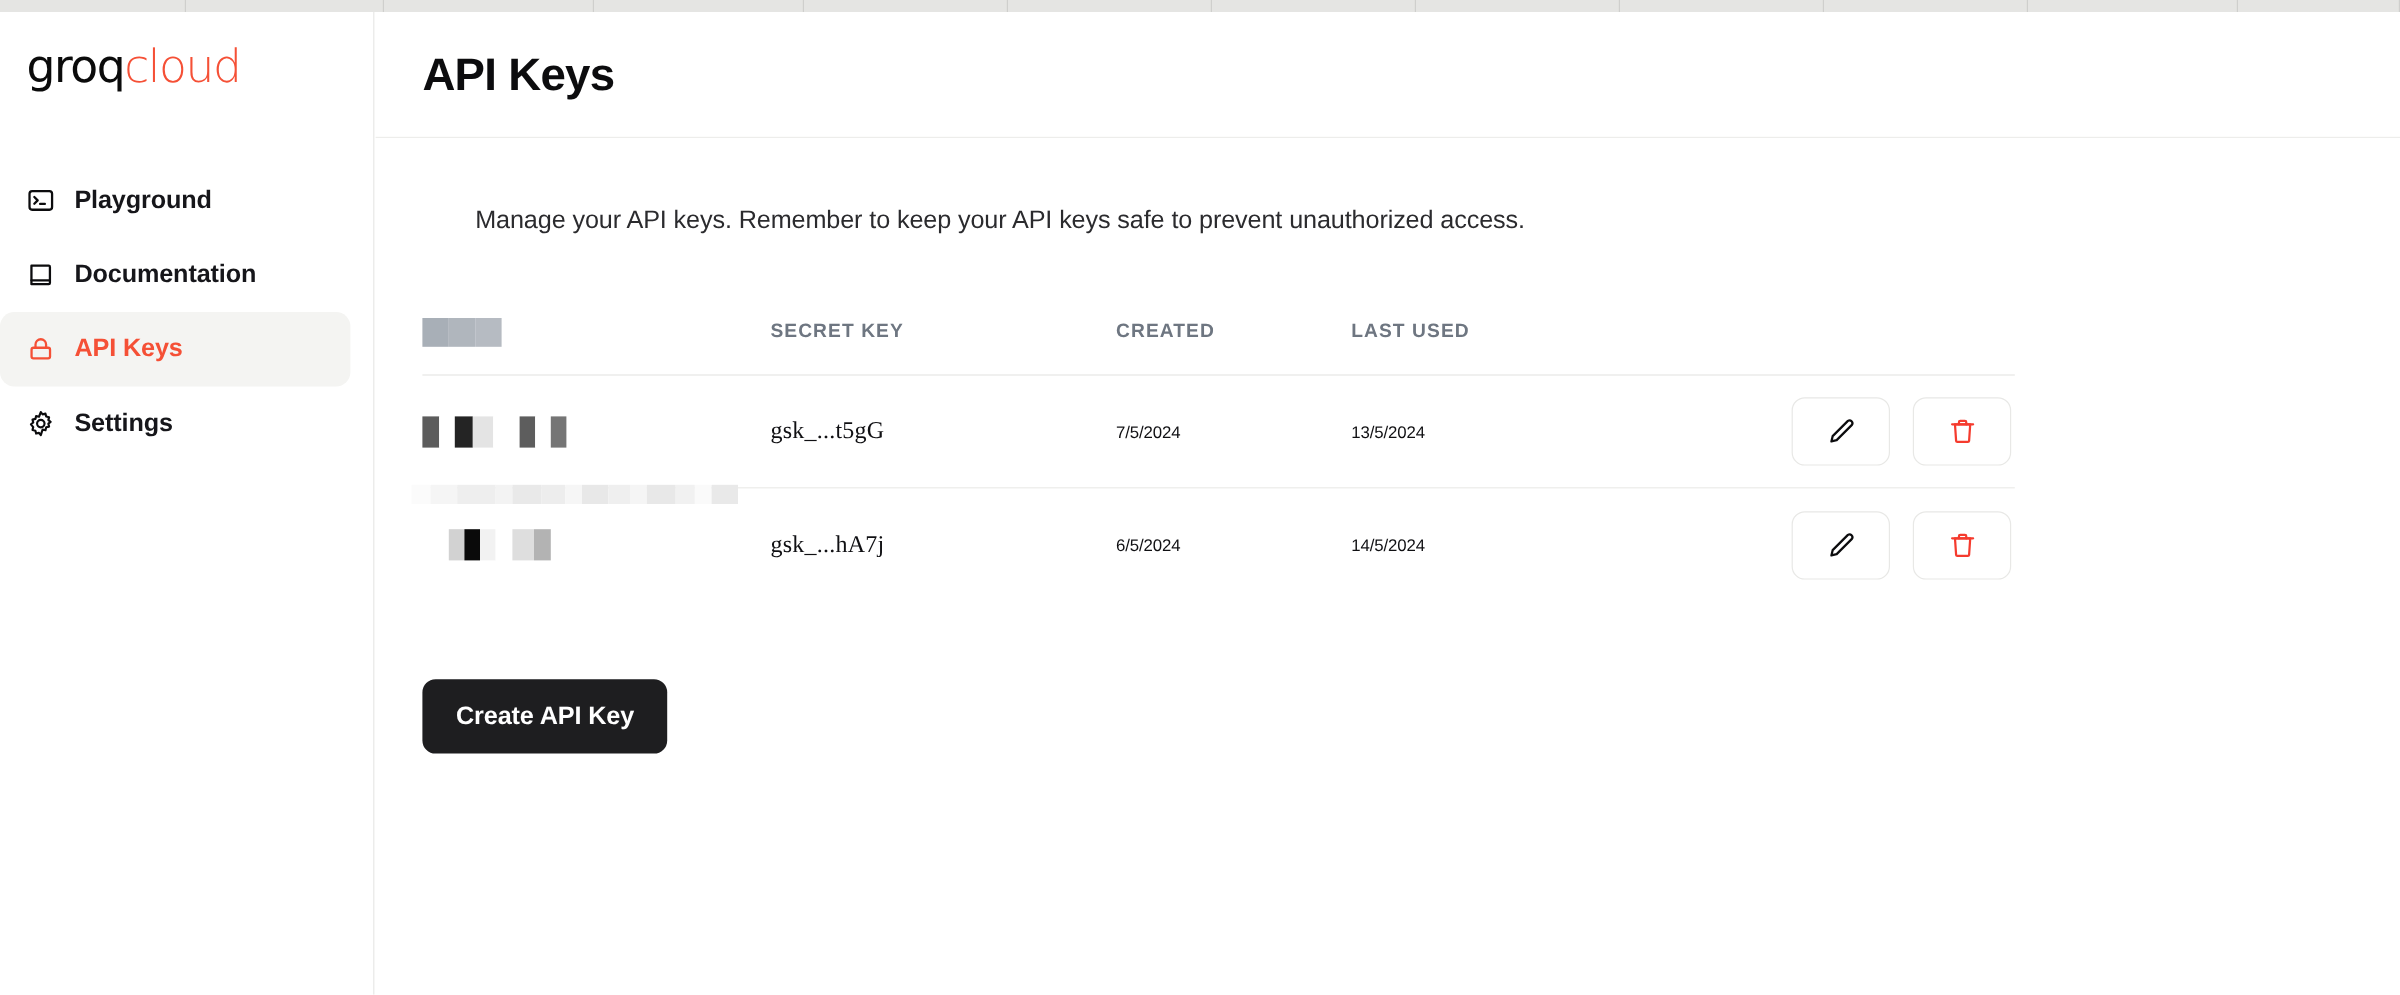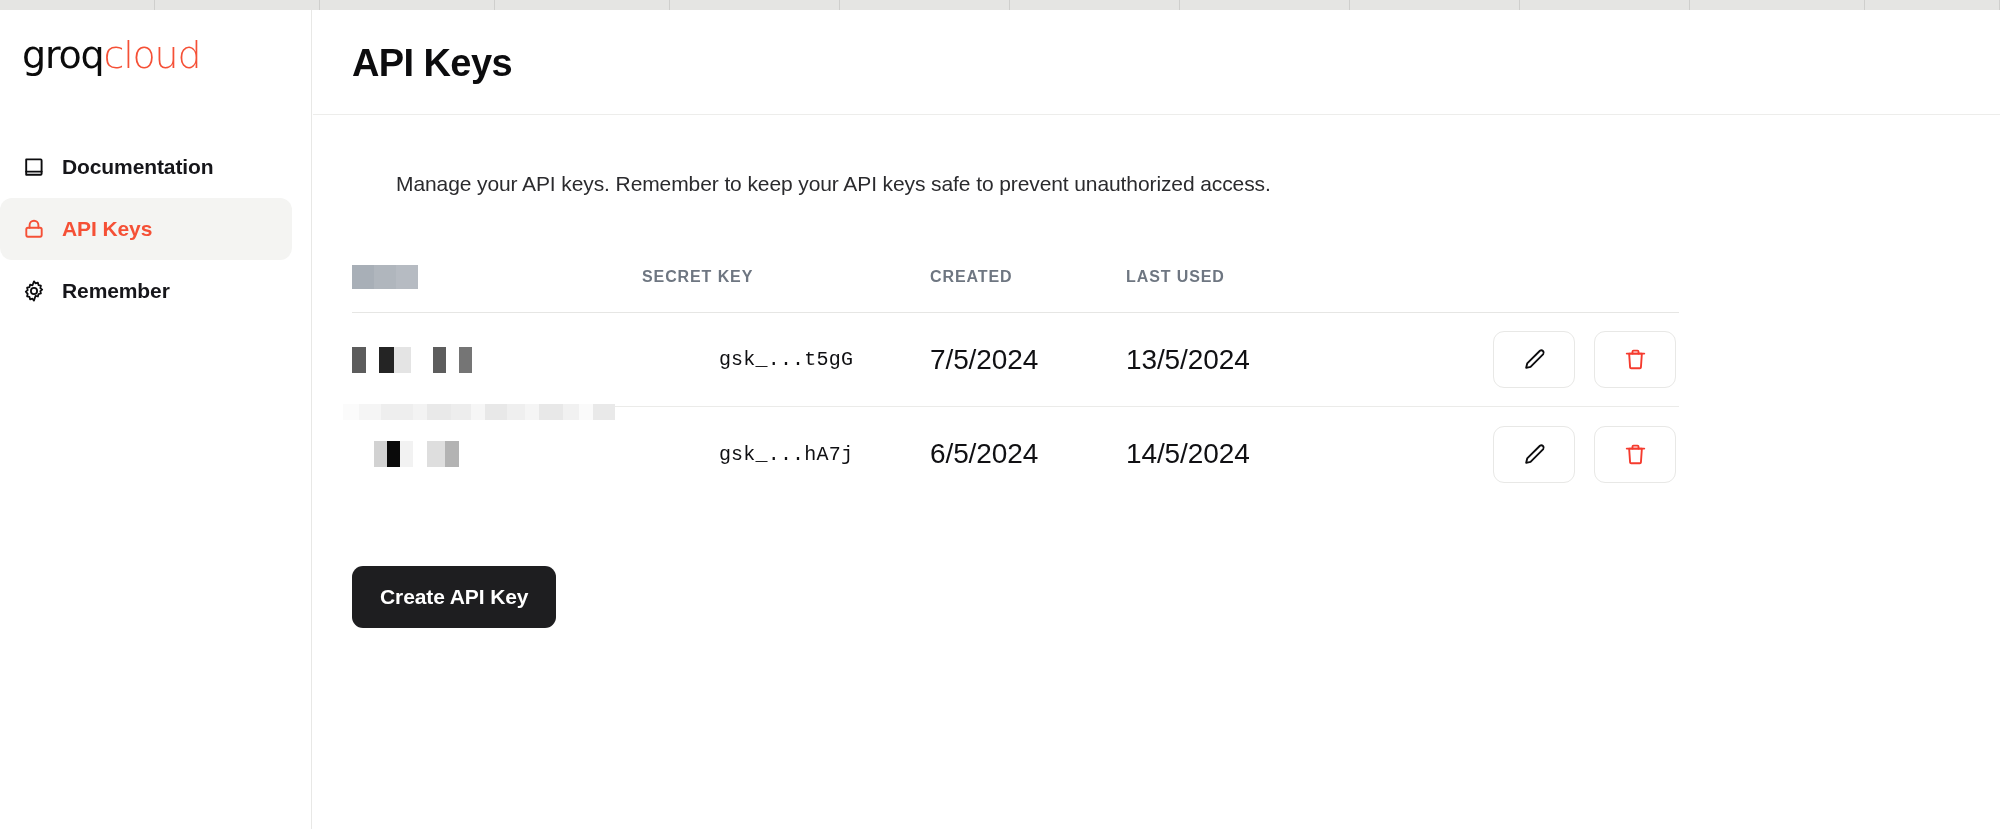--- a/index.html
+++ b/index.html
@@ -162,29 +162,28 @@
 
   .trow {
     display: flex;
     align-items: center;
     height: 94px;
     border-bottom: 1px solid #ebebe9;
   }
   .trow:last-child { border-bottom: none; }
 
   .cell {
-    font-size: 28px;
+    font-size: 14px;
     color: #101013;
     letter-spacing: -0.1px;
   }
   .cell.mono {
-    font-family: Liberation Mono, monospace;
+    font-family: Liberation Serif, serif;
     font-size: 20px;
     letter-spacing: 0.2px;
-    text-align: center;
   }
 
   
   .redact { display: flex; align-items: center; height: 26px; }
   .redact span { display: block; height: 26px; }
 
   .redact-header { display:flex; height: 24px; }
   .redact-header span { display:block; height: 24px; }
 
   .blurline {
@@ -249,20 +248,30 @@
     </div>
 
   <aside class="sidebar">
 
     <div class="logo">
       <span class="groq">groq</span><span class="cloud">cloud</span>
     </div>
 
     <nav class="nav">
 
+      <a class="nav-item" href="#">
+        <span class="nav-icon">
+          <svg width="24" height="24" viewBox="0 0 24 24" fill="none" stroke="#0c0c0e" stroke-width="1.9" stroke-linecap="round" stroke-linejoin="round">
+            <rect x="2.6" y="4.2" width="18.8" height="15.6" rx="2.2"></rect>
+            <polyline points="6.6,9.2 9.4,12 6.6,14.8"></polyline>
+            <line x1="11.4" y1="14.9" x2="15.4" y2="14.9"></line>
+          </svg>
+        </span>
+        <span>Playground</span>
+      </a>
 
       <a class="nav-item" href="#">
         <span class="nav-icon">
           <svg width="24" height="24" viewBox="0 0 24 24" fill="none" stroke="#0c0c0e" stroke-width="1.9" stroke-linecap="round" stroke-linejoin="round">
             <path d="M4.2 4.4h14.4a1 1 0 0 1 1 1v13.4a1 1 0 0 1-1 1H4.2z"></path>
             <path d="M4.2 16.6h15.4"></path>
           </svg>
         </span>
         <span>Documentation</span>
       </a>
@@ -277,21 +286,21 @@
         <span>API Keys</span>
       </a>
 
       <a class="nav-item" href="#">
         <span class="nav-icon">
           <svg width="24" height="24" viewBox="0 0 24 24" fill="none" stroke="#0c0c0e" stroke-width="1.8" stroke-linecap="round" stroke-linejoin="round">
             <circle cx="12" cy="12" r="3.1"></circle>
             <path d="M12 2.4l1.5 1.9 2.4-.6.6 2.4 2.4.6-.6 2.4 1.9 1.5-1.9 1.5.6 2.4-2.4.6-.6 2.4-2.4-.6L12 21.6l-1.5-1.9-2.4.6-.6-2.4-2.4-.6.6-2.4L3.8 12.6l1.9-1.5-.6-2.4 2.4-.6.6-2.4 2.4.6z"></path>
           </svg>
         </span>
-        <span>Remember</span>
+        <span>Settings</span>
       </a>
 
     </nav>
   </aside>
 
   <main class="main">
 
     <div class="page-header">
       <h1 class="page-title">API Keys</h1>
     </div>

